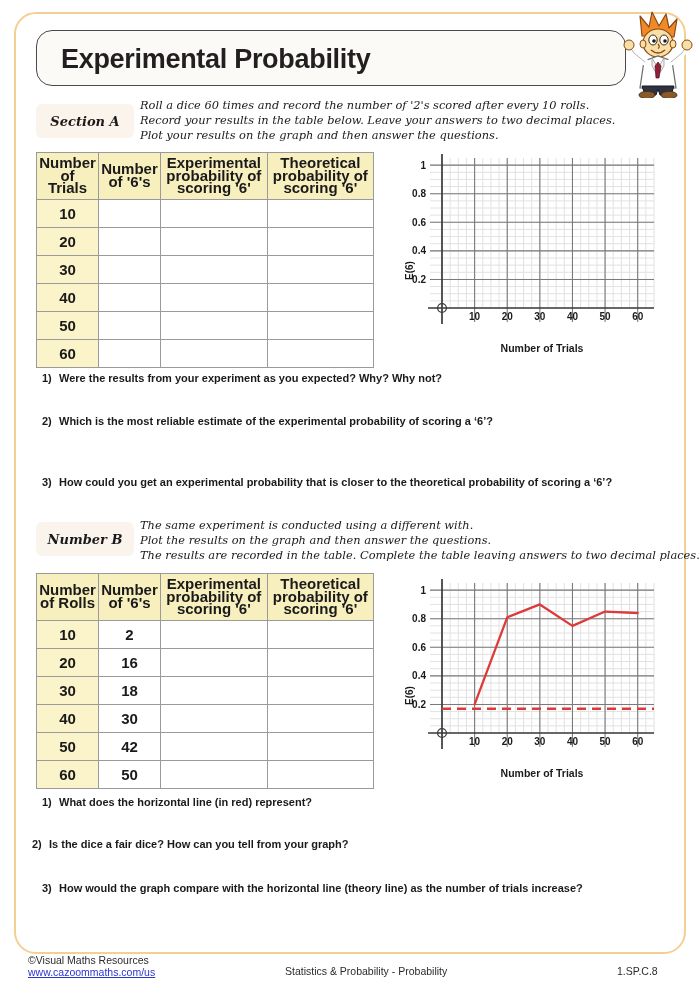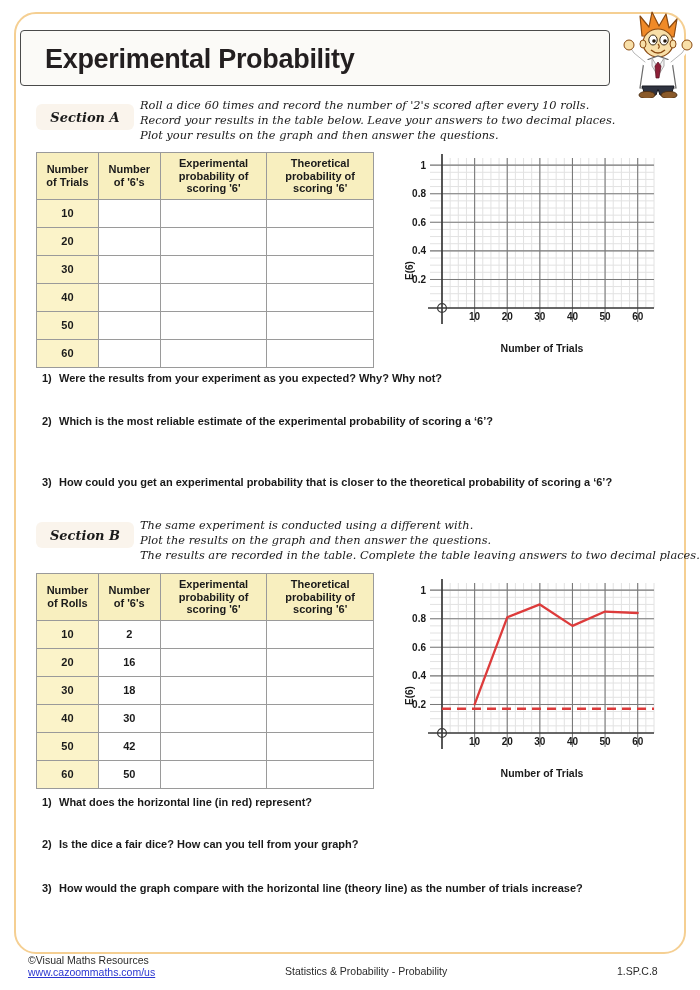--- a/index.html
+++ b/index.html
@@ -18,24 +18,24 @@
     left: 14px; top: 12px;
     width: 672px; height: 942px;
     border: 2px solid #f5cf92;
     border-radius: 22px;
     background: #ffffff;
   }
 
   
   #title-box {
     position: absolute;
-    left: 20px; top: 30px;
+    left: 36px; top: 30px;
     width: 590px; height: 56px;
     border: 1.5px solid #4a4a4a;
-    border-radius: 4px;
+    border-radius: 16px;
     background: #fbfaf7;
   }
   #title-text {
     position: absolute;
     left: 24px; top: 13px;
     font-size: 27px;
     font-weight: bold;
     color: #231f20;
     letter-spacing: -0.3px;
   }
@@ -67,21 +67,21 @@
     border-radius: 3px;
   }
   .pip { position: absolute; width: 3.6px; height: 3.6px; border-radius: 50%; background: #ffffff; }
 
   
   #character { position: absolute; right: 6px; top: 6px; width: 72px; height: 92px; }
 
   
   .section-pill {
     position: absolute;
-    width: 98px; height: 26px;
+    width: 98px; height: 34px;
     background: #faf4ec;
     border-radius: 6px;
     font-family: "DejaVu Serif", serif;
     font-weight: bold; font-style: italic;
     font-size: 13px; color: #1a1a1a;
     display: flex; align-items: center; justify-content: center;
   }
   .section-intro {
     position: absolute;
     font-family: "DejaVu Serif", serif;
@@ -89,21 +89,21 @@
     font-size: 11.4px;
     line-height: 15.2px;
     color: #1a1a1a;
     white-space: nowrap;
   }
 
   
   .wk-table {
     position: absolute;
     border-collapse: collapse;
-    font-size: 11px;
+    font-size: 15px;
     color: #1a1a1a;
   }
   .wk-table th {
     background: #f8efbf;
     border: 1px solid #9a9a9a;
     font-weight: bold;
     line-height: 12.5px;
     padding: 4px 2px;
   }
   .wk-table td {
@@ -346,21 +346,21 @@
 <div class="question" style="left:42px; top:372px;">
   <span class="qnum">1)</span><span>Were the results from your experiment as you expected? Why? Why not?</span>
 </div>
 <div class="question" style="left:42px; top:415px;">
   <span class="qnum">2)</span><span>Which is the most reliable estimate of the experimental probability of scoring a ‘6’?</span>
 </div>
 <div class="question" style="left:42px; top:476px;">
   <span class="qnum">3)</span><span>How could you get an experimental probability that is closer to the theoretical probability of scoring a ‘6’?</span>
 </div>
 
-<div class="section-pill" style="left:36px; top:522px;">Section B</div>
+<div class="section-pill" style="left:36px; top:522px;">Number B</div>
 
 <div class="section-intro" style="left:140px; top:518px;">
   <div>The same experiment is conducted using a different with.</div>
   <div>Plot the results on the graph and then answer the questions.</div>
   <div>The results are recorded in the table. Complete the table leaving answers to two decimal places.</div>
 </div>
 
 <table class="wk-table" style="left:36px; top:573px; width:338px;">
   <thead>
     <tr>
@@ -498,21 +498,21 @@
       <text x="239.6923076923077" y="170" text-anchor="middle" font-family="&quot;Liberation Sans&quot;, sans-serif" font-size="10" font-weight="bold" fill="#1a1a1a">60</text>
       <polyline points="76.61538461538461,129.42857142857144 109.23076923076924,42.28571428571428 141.84615384615387,29.428571428571445 174.46153846153848,50.85714285714286 207.0769230769231,36.571428571428584 239.6923076923077,38.000000000000014" fill="none" stroke="#dd3b3b" stroke-width="2.3" stroke-linejoin="round" stroke-linecap="round"></polyline>
       <line x1="44" y1="133.71428571428572" x2="256" y2="133.71428571428572" stroke="#dd3b3b" stroke-width="2.6" stroke-dasharray="9 6"></line>
     </svg>
   <div class="axis-xlabel" style="left:14px; top:192px;">Number of Trials</div>
 </div>
 
 <div class="question" style="left:42px; top:796px;">
   <span class="qnum">1)</span><span>What does the horizontal line (in red) represent?</span>
 </div>
-<div class="question" style="left:42px; top:838px;">
+<div class="question" style="left:32px; top:838px;">
   <span class="qnum">2)</span><span>Is the dice a fair dice? How can you tell from your graph?</span>
 </div>
 <div class="question" style="left:42px; top:882px;">
   <span class="qnum">3)</span><span>How would the graph compare with the horizontal line (theory line) as the number of trials increase?</span>
 </div>
 
 <div id="footer">
   <div class="foot-text" style="left:28px; top:2px;">©Visual Maths Resources</div>
   <a id="foot-link" href="#">www.cazoommaths.com/us</a>
   <div class="foot-text" style="left:285px; top:13px;">Statistics &amp; Probability - Probability</div>

